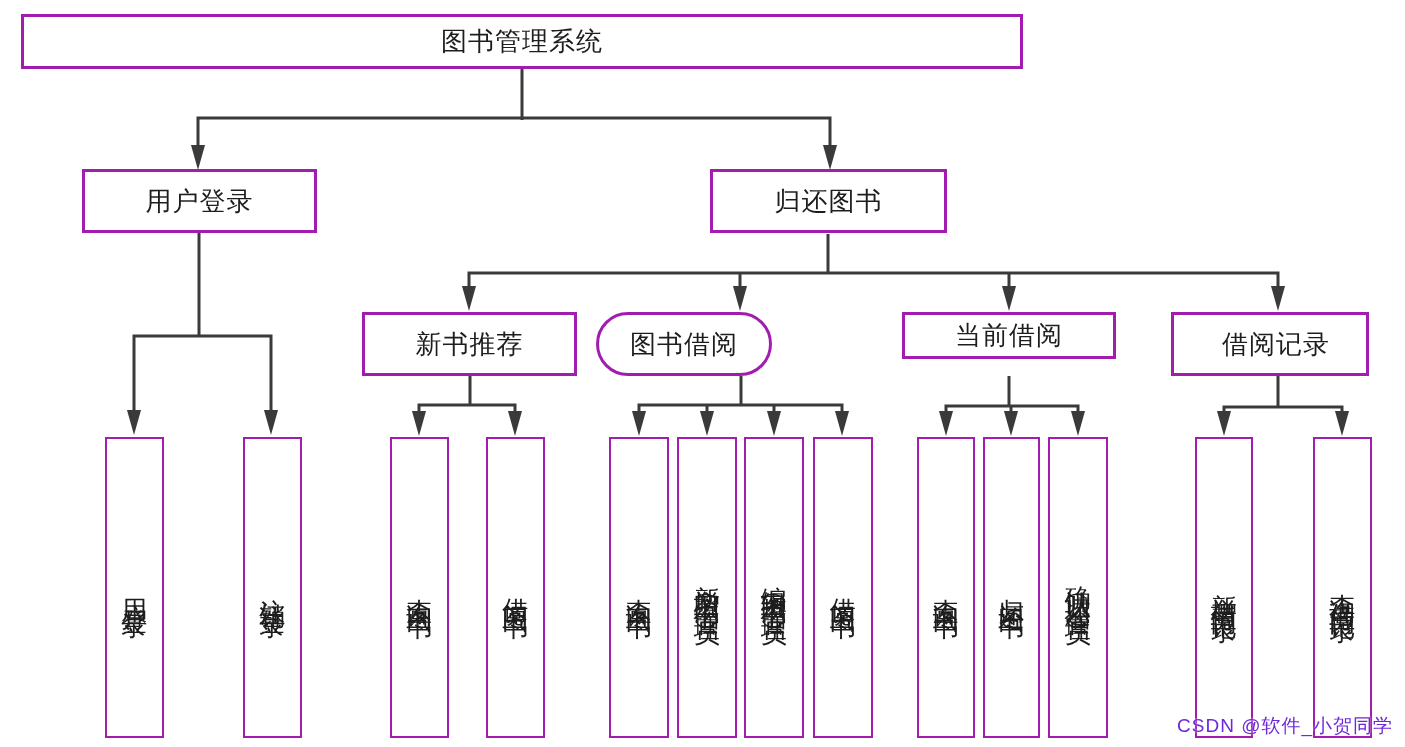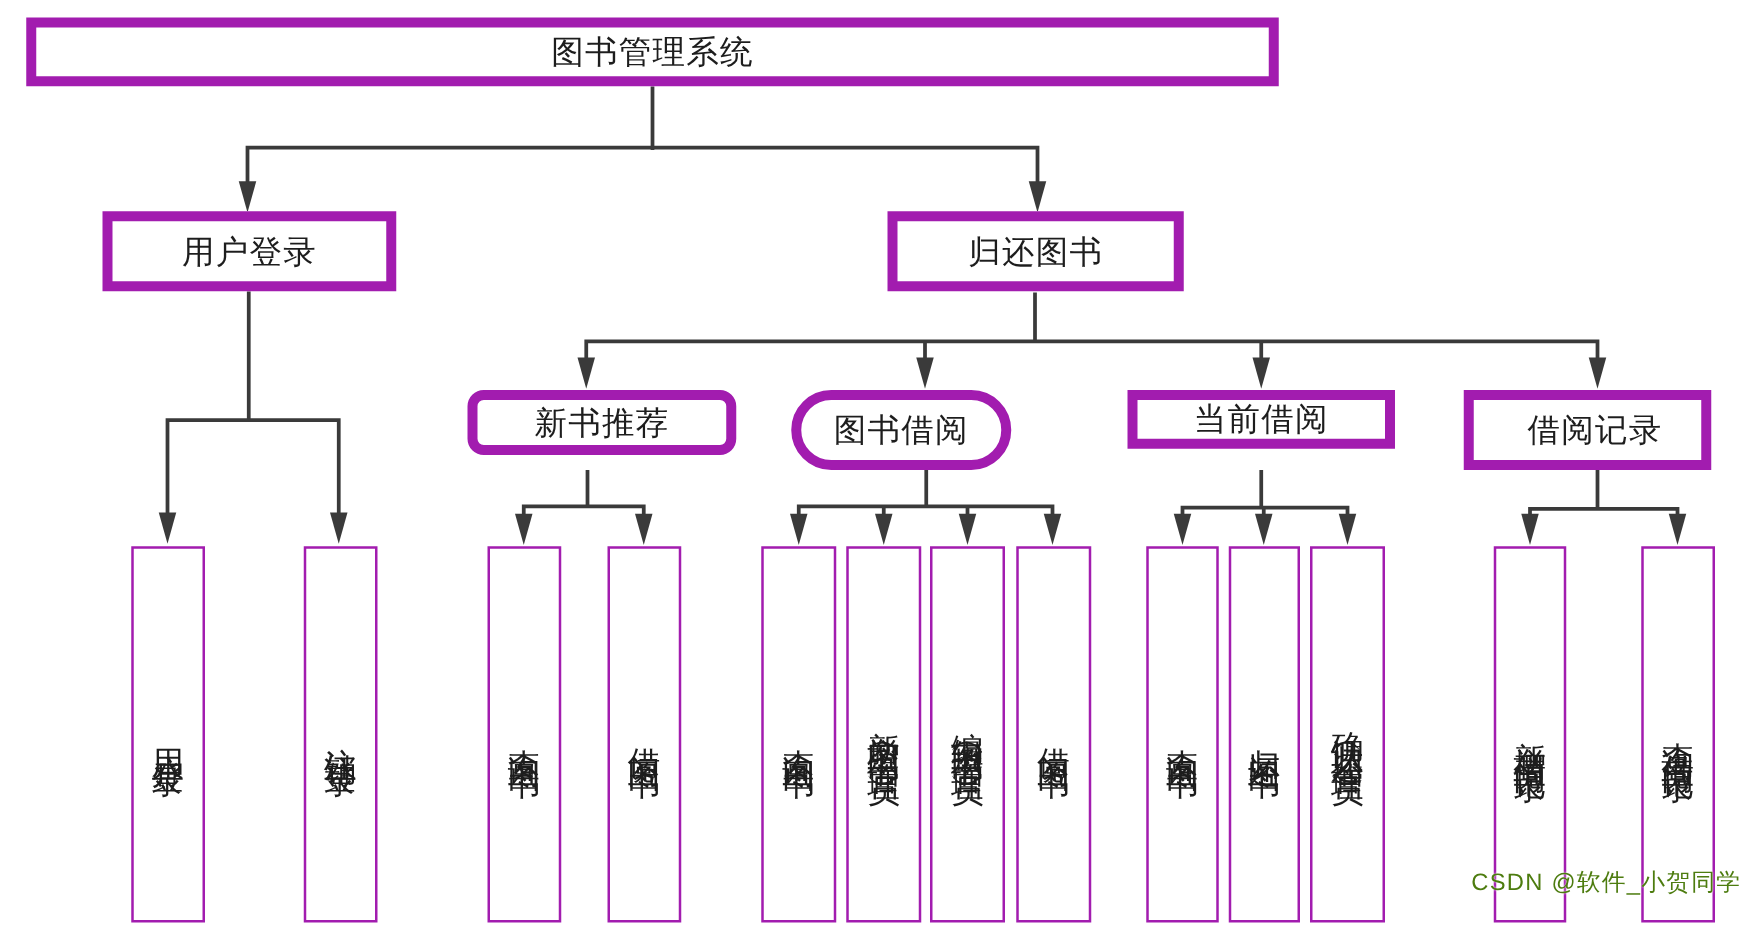--- a/index.html
+++ b/index.html
@@ -8,61 +8,61 @@
     width:1405px;height:747px;
     background:#ffffff;
     font-family:"Liberation Sans",sans-serif;
     overflow:hidden;
   }
   .wires{position:absolute;left:0;top:0;width:1405px;height:747px;}
   .box{
     position:absolute;
     box-sizing:border-box;
     background:#ffffff;
-    border:8px solid #a21caf;
+    border:3px solid #a21caf;
     display:flex;align-items:center;justify-content:center;
     font-size:26px;
     letter-spacing:1px;
     color:#1d1d1d;
     white-space:nowrap;
     z-index:2;
   }
   .leaf{
     border-width:2.5px;
     writing-mode:vertical-rl;
     text-orientation:mixed;
     letter-spacing:5px;
     line-height:1.1;
     white-space:normal;
   }
   
   .n-root   {left:21px;  top:14px;  width:1002px; height:55px;}
   .n-login  {left:82px;  top:169px; width:235px;  height:64px;}
   .n-mgmt   {left:710px; top:169px; width:237px;  height:64px;}
-  .n-rec    {left:374px; top:312px; width:215px;  height:52px;border-radius:13px;}
-  .n-bb     {left:633px; top:312px; width:176px;  height:64px;border-radius:32px;}
+  .n-rec    {left:362px; top:312px; width:215px;  height:64px;}
+  .n-bb     {left:596px; top:312px; width:176px;  height:64px;border-radius:32px;}
   .n-cb     {left:902px; top:312px; width:214px;  height:47px;}
   .n-br     {left:1171px;top:312px; width:198px;  height:64px;padding-left:12px;}
   .l-login  {left:105px; top:437px; width:59px;  height:301px;}
   .l-logout {left:243px; top:437px; width:59px;  height:301px;}
   .l-recq   {left:390px; top:437px; width:59px;  height:301px;}
   .l-recb   {left:486px; top:437px; width:59px;  height:301px;}
   .l-bbq    {left:609px; top:437px; width:60px;  height:301px;}
   .l-bba    {left:677px; top:437px; width:60px;  height:301px;}
   .l-bbe    {left:744px; top:437px; width:60px;  height:301px;}
   .l-bbb    {left:813px; top:437px; width:60px;  height:301px;}
   .l-cbq    {left:917px; top:437px; width:58px;  height:301px;}
   .l-cbr    {left:983px; top:437px; width:57px;  height:301px;}
   .l-cbc    {left:1048px;top:437px; width:60px;  height:301px;}
   .l-bra    {left:1195px;top:437px; width:58px;  height:301px;}
   .l-brq    {left:1313px;top:437px; width:59px;  height:301px;}
   .watermark{
-    position:absolute;right:12px;bottom:28px;
+    position:absolute;right:12px;bottom:8px;
     font-size:19px;letter-spacing:1px;
-    color:#4d7c0f;
+    color:#6d28d9;
     text-shadow:0 0 2px #ffffff;
     z-index:5;
   }
 </style>
 </head>
 <body>
 
 <div class="stage">
 
   <svg class="wires" viewBox="0 0 1405 747" xmlns="http://www.w3.org/2000/svg">

